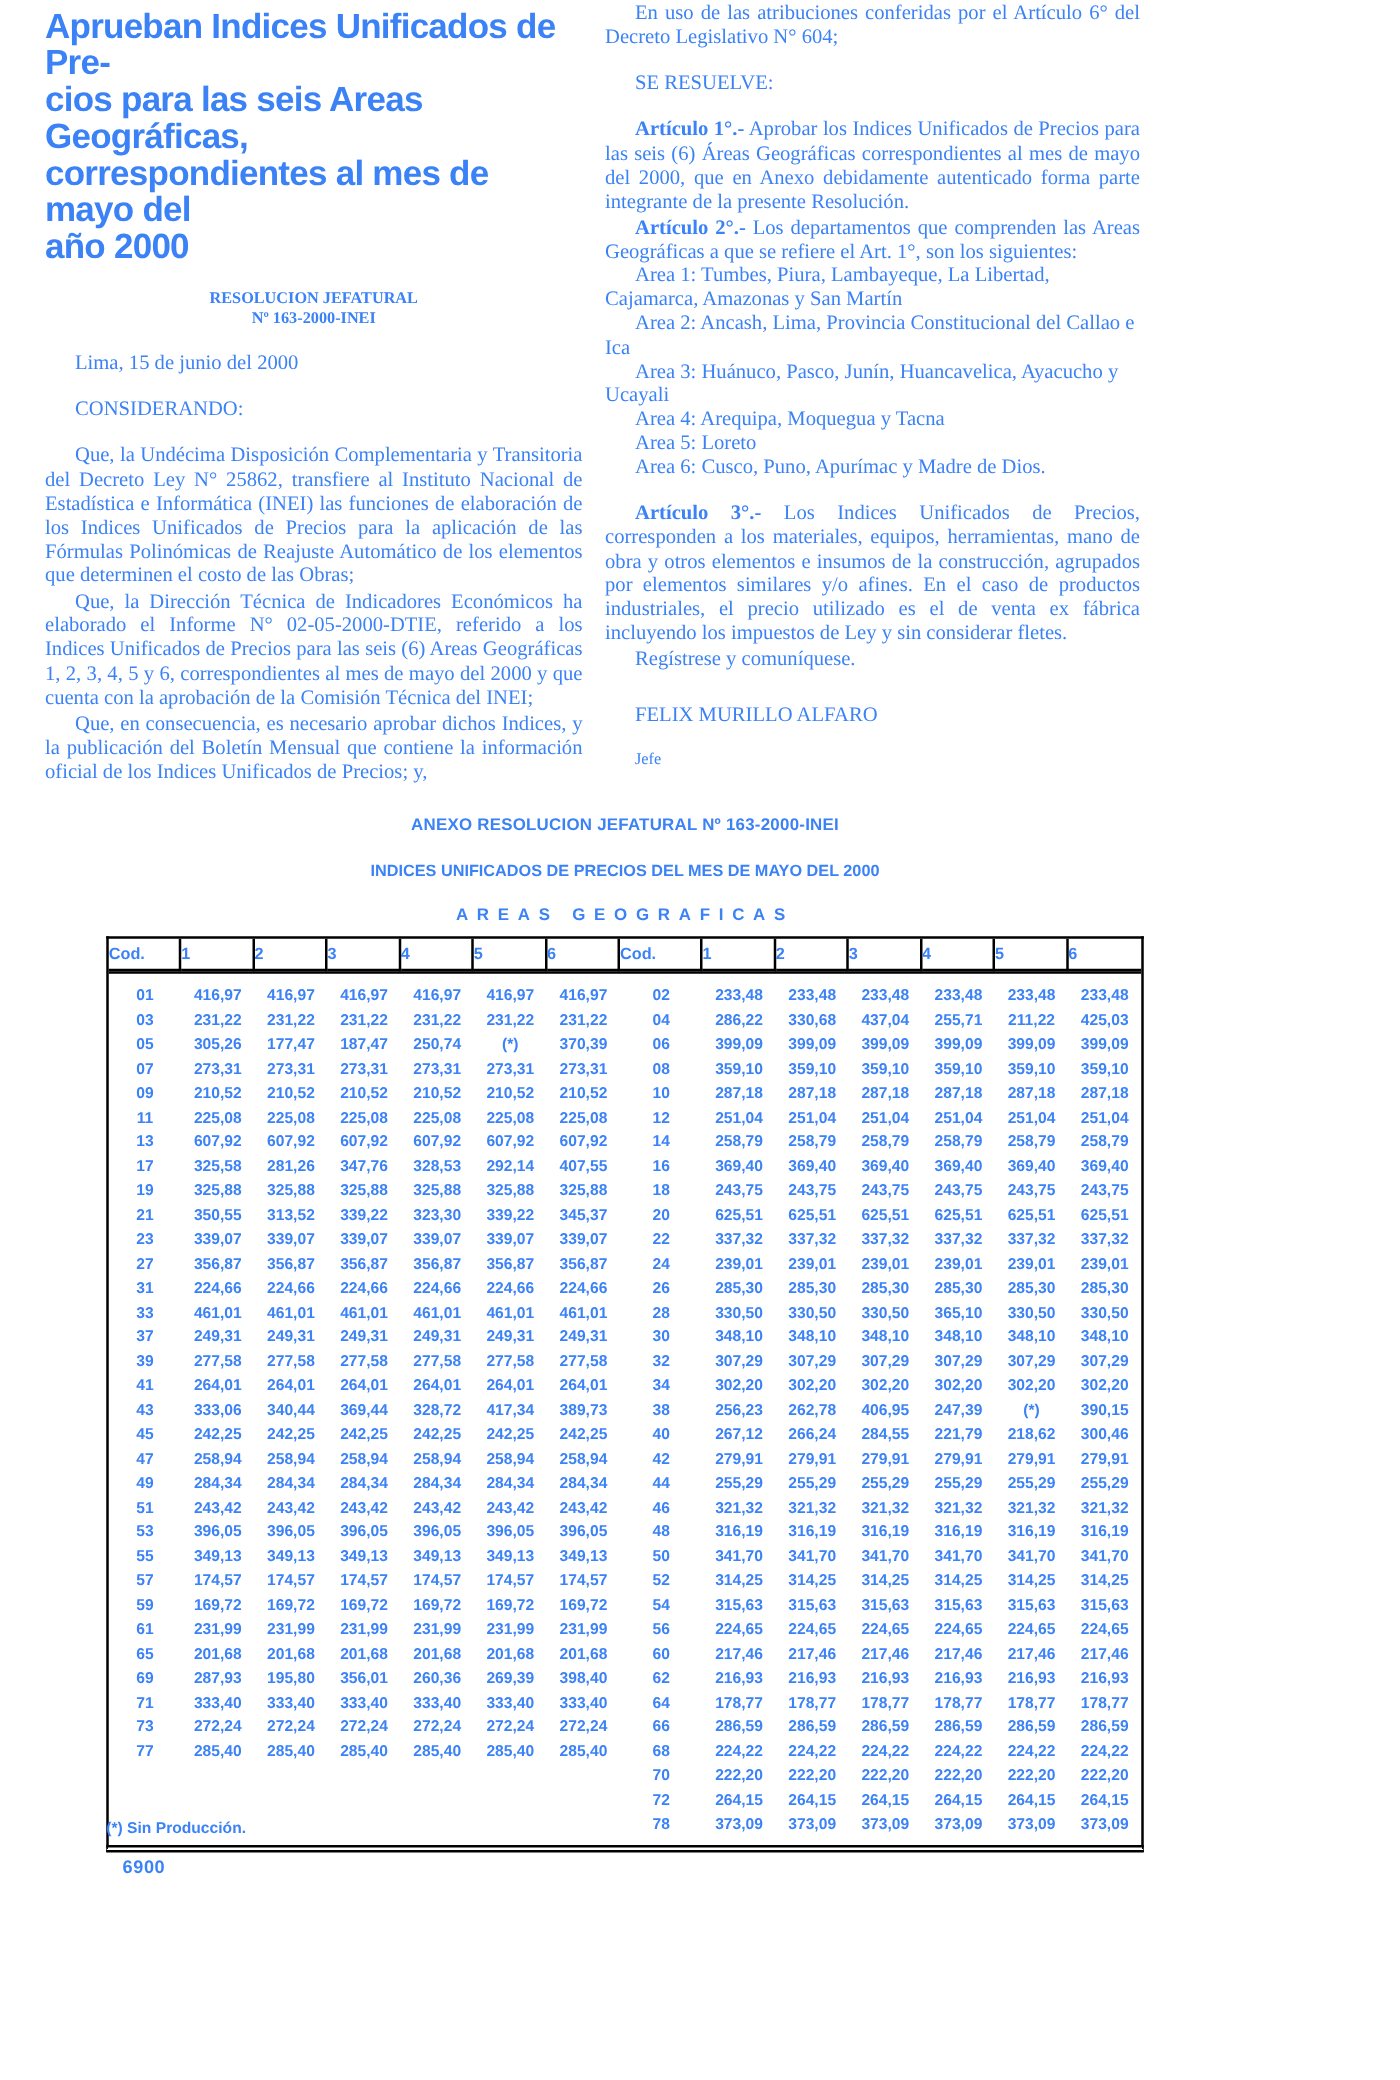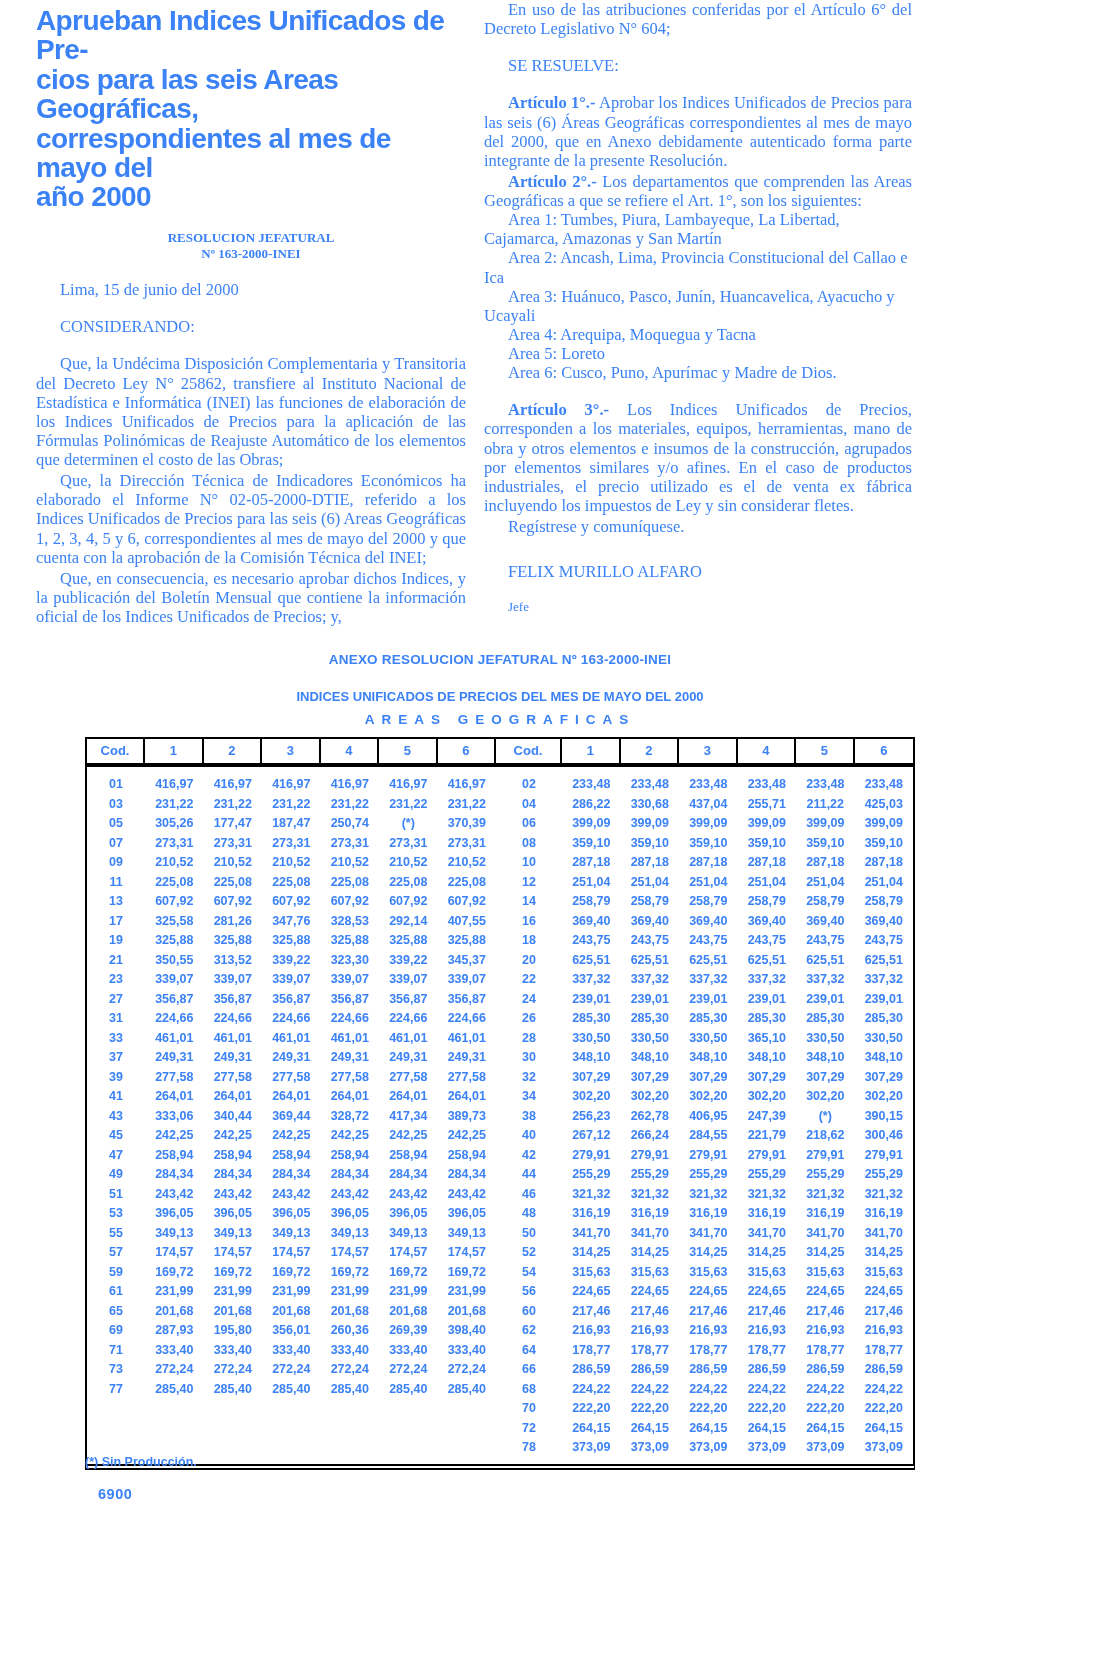--- a/index.html
+++ b/index.html
@@ -78,40 +78,39 @@
     text-align: center;
     font-weight: bold;
     font-size: 13px;
     margin-top: 22px;
   }
   .anexo-sub2 {
     text-align: center;
     font-weight: bold;
     font-size: 13.5px;
     letter-spacing: 7px;
-    margin-top: 8px;
+    margin-top: 20px;
   }
 
   .iu-table {
     margin-top: 10px;
     border: 2px solid #000;
     border-bottom: 6px double #000;
     background: #fff;
   }
   .thead {
     display: grid;
     grid-template-columns: 58px repeat(6, 1fr) 66px repeat(6, 1fr);
     border-bottom: 2px solid #000;
   }
   .hcell {
     border-right: 2px solid #000;
     border-bottom: 2px solid #000;
     font-weight: bold;
     font-size: 13px;
-    text-align: center;
     padding: 4px 0 5px 0;
   }
   .hcell:last-child { border-right: none; }
   .tbody { padding: 8px 0 6px 0; }
   .trow {
     display: grid;
     grid-template-columns: 58px repeat(6, 1fr) 66px repeat(6, 1fr);
     height: 19.5px;
     line-height: 19.5px;
   }

